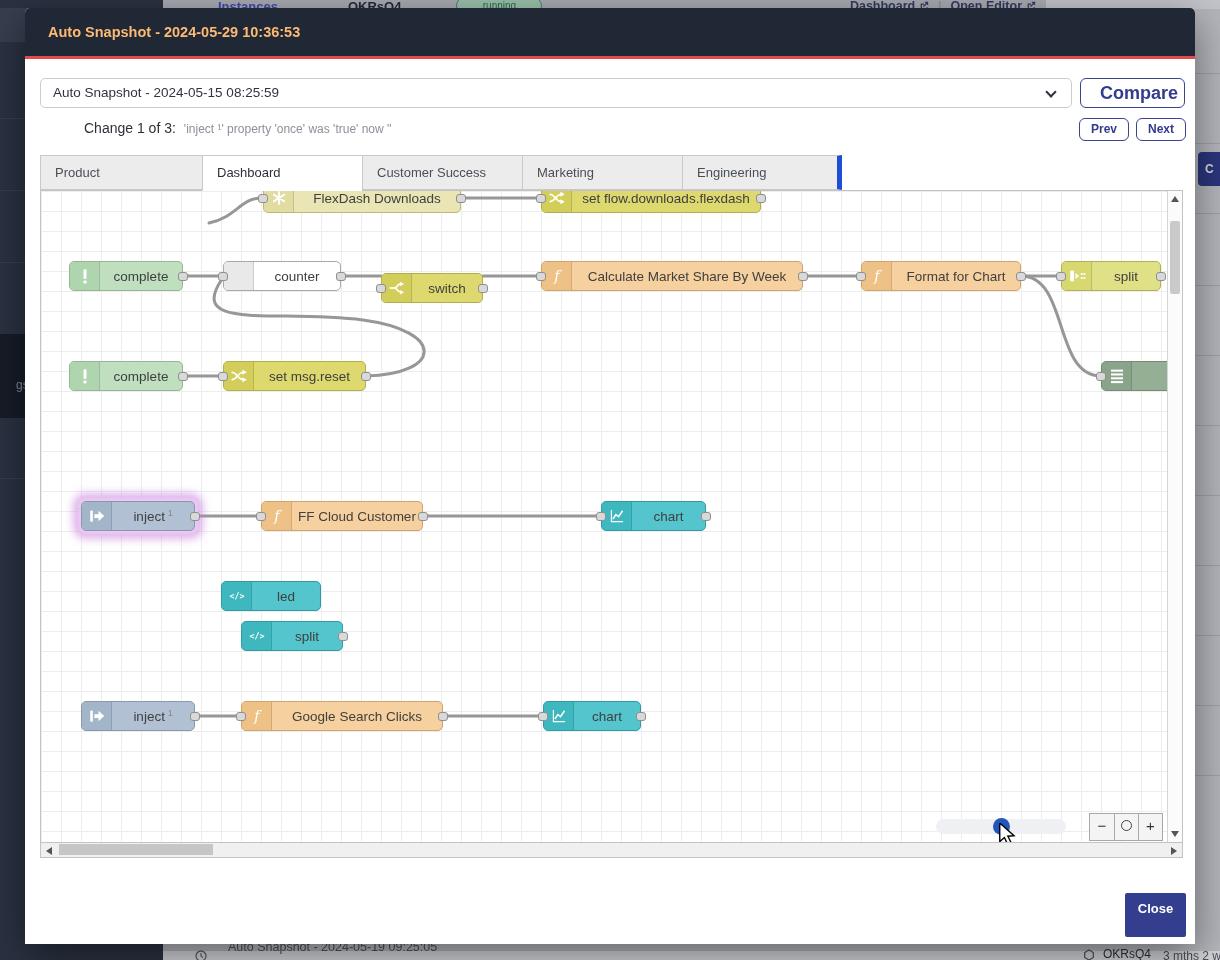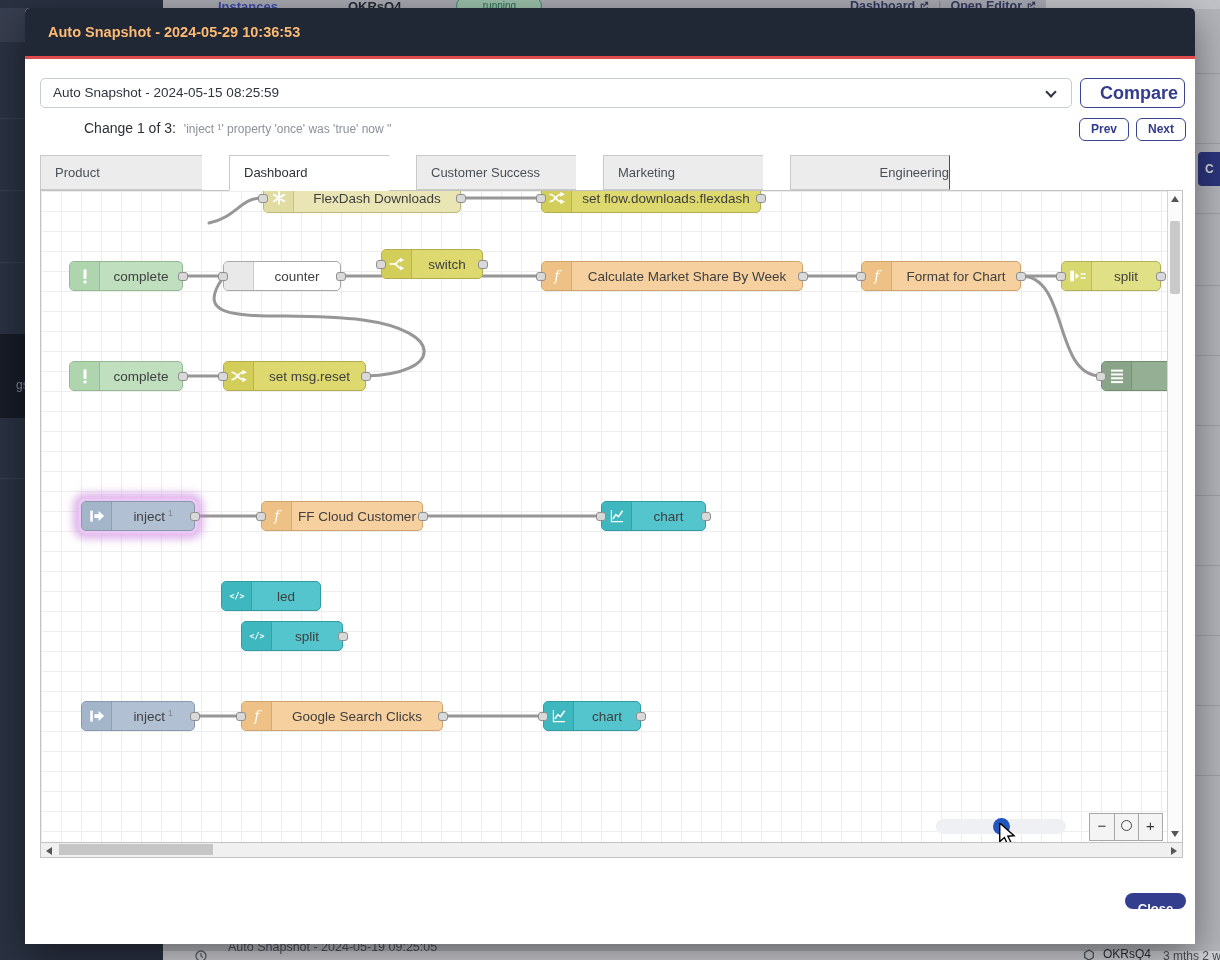--- a/index.html
+++ b/index.html
@@ -49,25 +49,25 @@
   .chev { position:absolute; right:16px; top:9px; width:8px; height:8px;
     border-right:2px solid #2f3440; border-bottom:2px solid #2f3440; transform:rotate(45deg); }
   .btn-outline { position:absolute; background:#fff; border:1px solid #3a4390; border-radius:6px;
     color:#333c8c; font-weight:bold; text-align:center; }
   .compare-btn { left:1055px; top:70px; width:105px; height:30px; font-size:18px; line-height:28px;padding-left:13px; }
   .prev-btn { left:1054px; top:110px; width:50px; height:23px; font-size:12px; line-height:21px; }
   .next-btn { left:1111px; top:110px; width:50px; height:23px; font-size:12px; line-height:21px; }
   .change-row { position:absolute; left:23px; top:112px; font-size:14px; color:#2c3038;margin-left:36px; }
   .change-desc { font-size:12px; color:#8b909b; margin-left:8px; }
 
-  .tabbar { position:absolute; left:15px; top:147px; height:48px; display:flex;gap:27px; }
+  .tabbar { position:absolute; left:15px; top:147px; height:48px; display:flex; }
   .tab { width:160px; height:35px; background:#ececec; border:1px solid #c9c9c9; border-right:none;
     font-size:13px; color:#4a4f57; line-height:33px; padding-left:14px; }
   .tab:first-child { width:162px; }
-  .tab:last-child { border-right:1px solid #1d4ed8;text-align:right; }
+  .tab:last-child { border-right:5px solid #1d4ed8; }
   .tab.active { background:#fff; border-bottom:1px solid #fff; height:36px; color:#2d3138; position:relative; z-index:3; }
 
   .canvas-wrap { position:absolute; left:15px; top:182px; width:1143px; height:653px;
     border:1px solid #c3c3c3; display:flex; }
   .flow-canvas { position:relative; width:1128px; height:651px; overflow:hidden; background:#fff;
     background-image:linear-gradient(#ededed 1px,transparent 1px),linear-gradient(90deg,#ededed 1px,transparent 1px);
     background-size:20px 20px; }
   .wires { position:absolute; left:0; top:0; width:1128px; height:651px; }
 
   .fnode { position:absolute; height:30px; border-radius:5px; border:1px solid; display:flex; align-items:stretch; }
@@ -101,22 +101,22 @@
     background:#eef0f3; border-radius:8px; }
   .zoom-thumb { position:absolute; left:952px; top:627px; width:17px; height:17px;
     border-radius:50%; background:#2355bf; }
   .zoom-btns { position:absolute; left:1048px; top:622px; display:flex; border:1px solid #a8a8a8; background:#f4f4f4; }
   .zbtn { width:24px; height:26px; text-align:center; line-height:24px; font-size:15px; color:#333; }
   .zbtn + .zbtn { border-left:1px solid #a8a8a8; }
   .circle-glyph { display:inline-block; width:11px; height:11px; border:1.5px solid #444;
     border-radius:50%; margin-top:6px; }
   .cursor { position:absolute; left:957px; top:632px; z-index:50; }
 
-  .close-btn { position:absolute; left:1100px; top:885px; width:61px; height:16px; background:#333e8e;
-    border-radius:14px; color:#fff; font-weight:bold; font-size:13px; text-align:center; line-height:31px; }
+  .close-btn { position:absolute; left:1100px; top:885px; width:61px; height:44px; background:#333e8e;
+    border-radius:2px; color:#fff; font-weight:bold; font-size:13px; text-align:center; line-height:31px; }
 </style>
 </head>
 <body>
 
 <div class="page">
 
   <div class="bg-sidebar">
     <div class="sb-top"></div>
     <div class="sb-row" style="top:118px"></div>
     <div class="sb-row" style="top:190px"></div>
@@ -261,21 +261,21 @@
             </div>
             <div class="flabel">complete</div>
             <div class="port out"></div>
           </div>
           <div class="fnode" style="left: 182px; top: 70px; width: 118px; background: rgb(255, 255, 255); border-color: rgb(169, 169, 169);">
             <div class="ficon" style="background: rgb(233, 233, 233);"></div>
             <div class="flabel">counter</div>
             <div class="port in"></div>
             <div class="port out"></div>
           </div>
-          <div class="fnode" style="left: 340px; top: 58px; width: 102px; background: rgb(221, 217, 110); border-color: rgb(179, 173, 78);">
+          <div class="fnode" style="left: 340px; top: 82px; width: 102px; background: rgb(221, 217, 110); border-color: rgb(179, 173, 78);">
             <div class="ficon" style="background: rgb(211, 206, 89);">
               <svg viewBox="0 0 24 24">
                 <g fill="none" stroke="#fff" stroke-width="2.2">
                   <path d="M2 12h6"></path>
                   <path d="M8 12c5 0 4-5.5 9-5.5"></path>
                   <path d="M8 12c5 0 4 5.5 9 5.5"></path>
                 </g>
                 <path d="M16 3.5 L21.5 6.5 L16 9.5 Z" fill="#fff"></path>
                 <path d="M16 14.5 L21.5 17.5 L16 20.5 Z" fill="#fff"></path>
               </svg>

